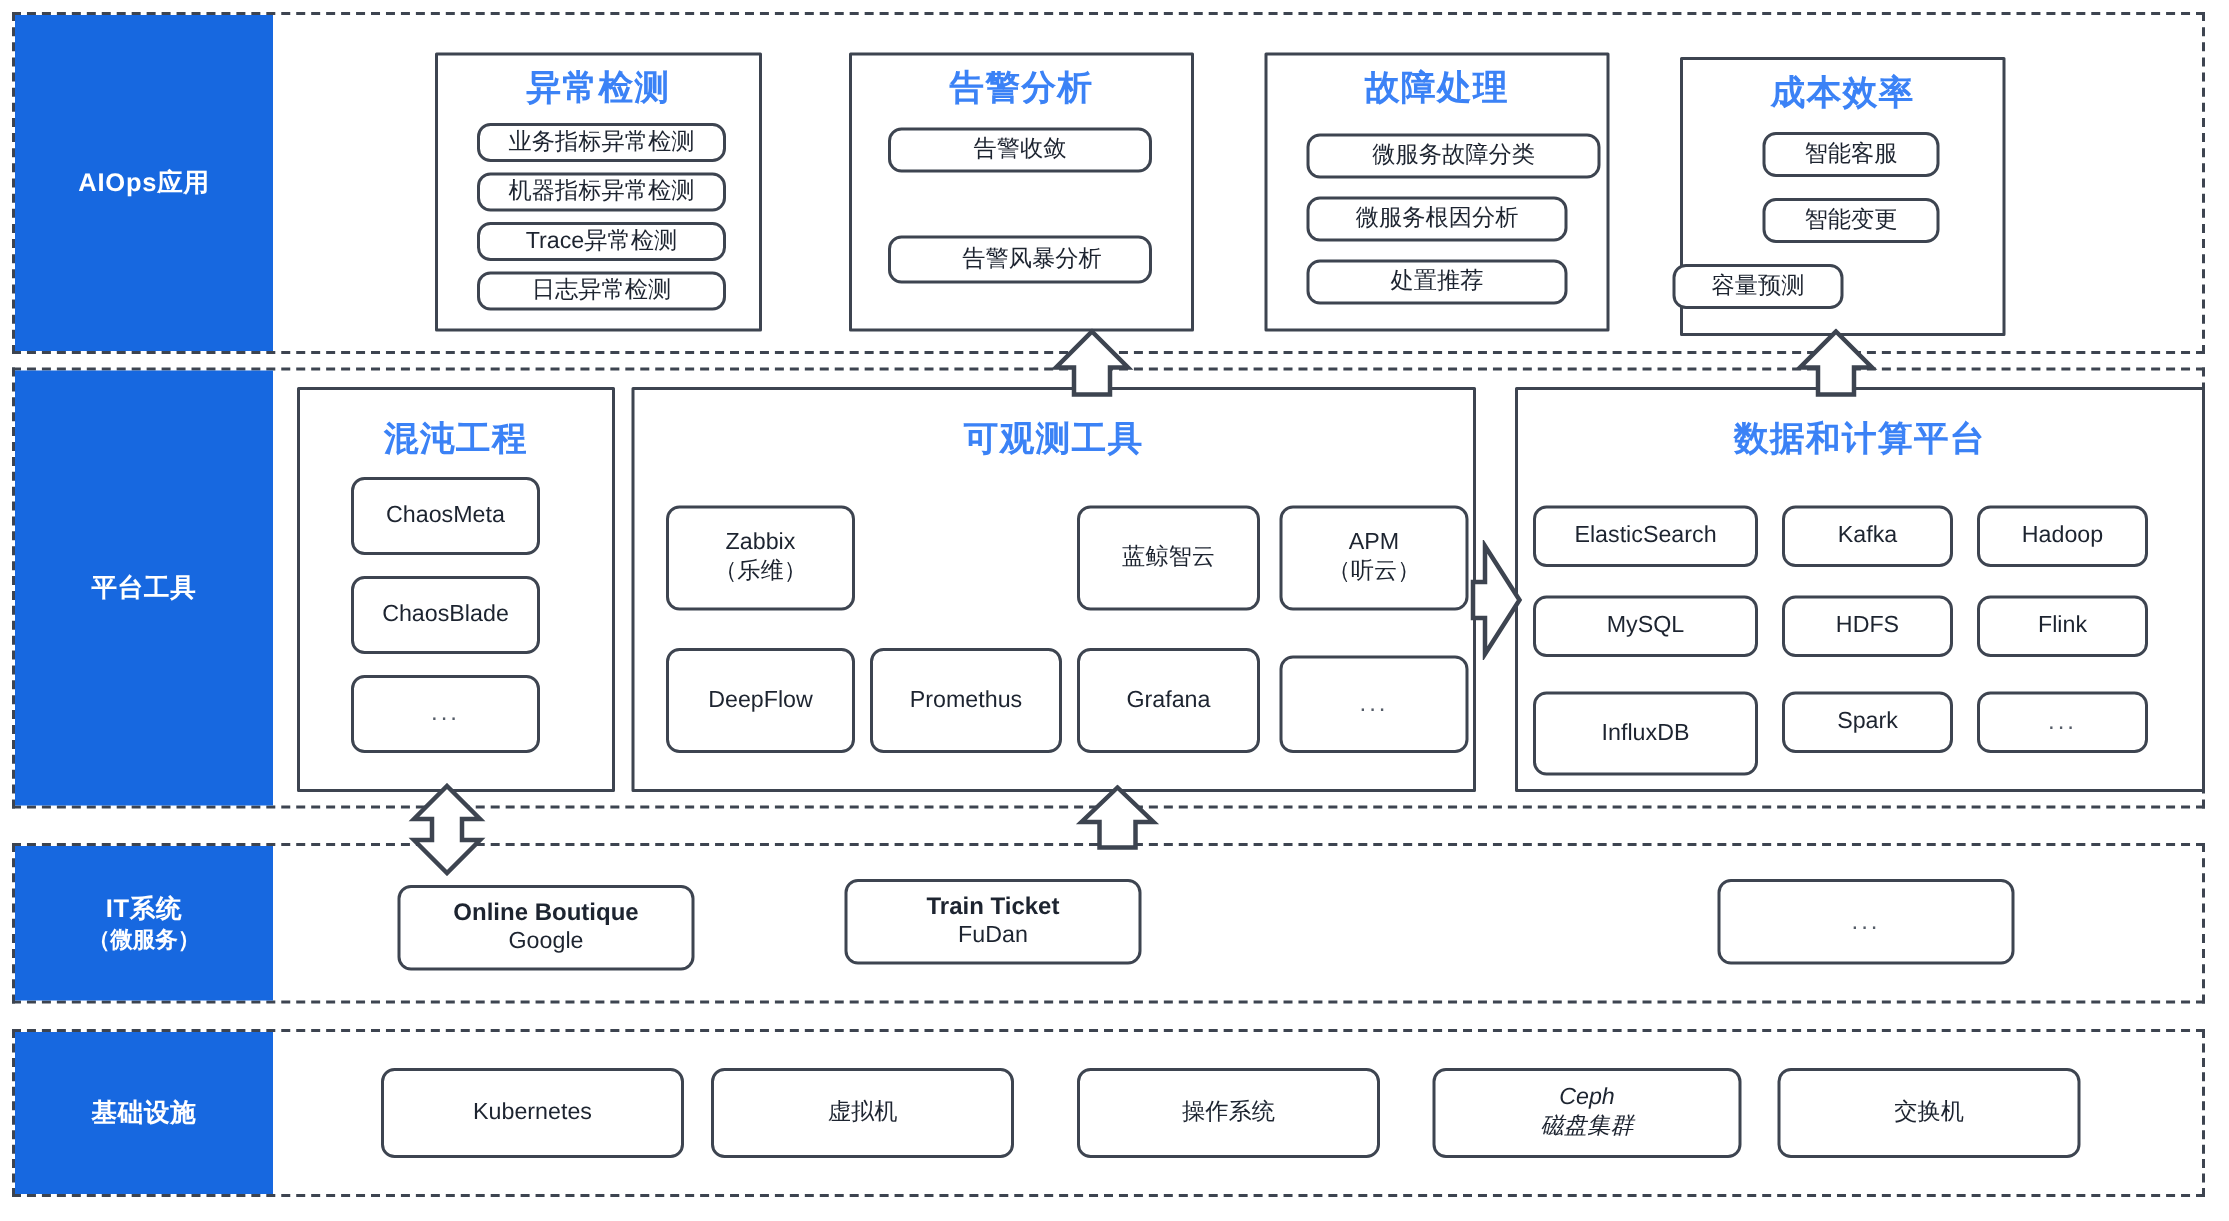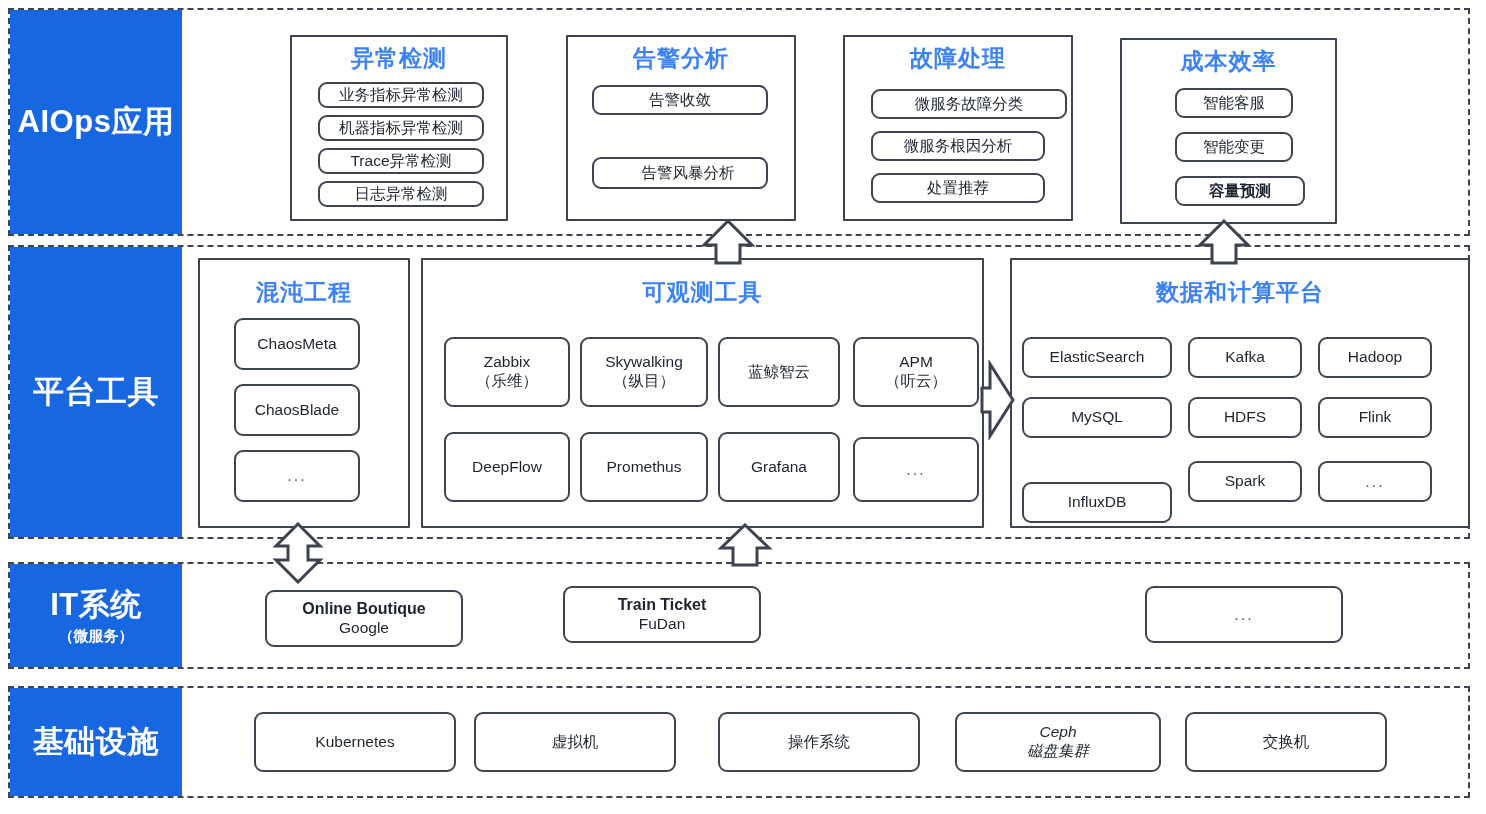--- a/index.html
+++ b/index.html
@@ -25,21 +25,21 @@
     display: flex;
     flex-direction: column;
     align-items: center;
     justify-content: center;
     color: #ffffff;
     font-weight: bold;
     text-align: center;
     line-height: 1.25;
     z-index: 5;
   }
-  .layer-label .main { font-size: 31px; letter-spacing: .5px; }
+  .layer-label .main { font-size: 17px; letter-spacing: .5px; }
   .layer-label .sub  { font-size: 15px; font-weight: bold; margin-top: 2px; }
 
   
   .group-box {
     position: absolute;
     border: 2.2px solid #3d4450;
     background: #ffffff;
     border-radius: 1px;
   }
   .group-title {
@@ -124,21 +124,21 @@
 
   <div class="group-box" style="left:1120px; top:38px; width:217px; height:186px;">
     <div class="group-title" style="margin-top:6px;">成本效率</div>
   </div>
   <div class="chip" style="left:1175px; top:88px; width:118px; height:30px;">
     <span class="l1">智能客服</span>
   </div>
   <div class="chip" style="left:1175px; top:132px; width:118px; height:30px;">
     <span class="l1">智能变更</span>
   </div>
-  <div class="chip" style="left:1175px; top:176px; width:130px; height:30px;font-weight:bold;">
+  <div class="chip" style="left:1115px; top:176px; width:114px; height:30px;">
     <span class="l1">容量预测</span>
   </div>
 
   <div class="section-frame" style="left:8px; top:245px; width:1462px; height:294px;"></div>
 
   <div class="layer-label" style="left:10px; top:247px; width:172px; height:290px;">
     <span class="main">平台工具</span>
   </div>
 
   <div class="group-box" style="left:198px; top:258px; width:212px; height:270px;">
@@ -154,24 +154,20 @@
     <span class="l1">...</span>
   </div>
 
   <div class="group-box" style="left:421px; top:258px; width:563px; height:270px;">
     <div class="group-title" style="margin-top:17px;">可观测工具</div>
   </div>
   <div class="chip" style="left:444px; top:337px; width:126px; height:70px;">
     <span class="l1">Zabbix</span>
     <span class="l2">（乐维）</span>
   </div>
-  <div class="chip" style="left:580px; top:337px; width:128px; height:70px;">
-    <span class="l1">Skywalking</span>
-    <span class="l2">（纵目）</span>
-  </div>
   <div class="chip" style="left:718px; top:337px; width:122px; height:70px;">
     <span class="l1">蓝鲸智云</span>
   </div>
   <div class="chip" style="left:853px; top:337px; width:126px; height:70px;">
     <span class="l1">APM</span>
     <span class="l2">（听云）</span>
   </div>
   <div class="chip" style="left:444px; top:432px; width:126px; height:70px;">
     <span class="l1">DeepFlow</span>
   </div>
@@ -199,21 +195,21 @@
   </div>
   <div class="chip" style="left:1022px; top:397px; width:150px; height:41px;">
     <span class="l1">MySQL</span>
   </div>
   <div class="chip" style="left:1188px; top:397px; width:114px; height:41px;">
     <span class="l1">HDFS</span>
   </div>
   <div class="chip" style="left:1318px; top:397px; width:114px; height:41px;">
     <span class="l1">Flink</span>
   </div>
-  <div class="chip" style="left:1022px; top:482px; width:150px; height:41px;">
+  <div class="chip" style="left:1022px; top:461px; width:150px; height:56px;">
     <span class="l1">InfluxDB</span>
   </div>
   <div class="chip" style="left:1188px; top:461px; width:114px; height:41px;">
     <span class="l1">Spark</span>
   </div>
   <div class="chip dots" style="left:1318px; top:461px; width:114px; height:41px;">
     <span class="l1">...</span>
   </div>
 
   <div class="section-frame" style="left:8px; top:562px; width:1462px; height:107px;"></div>

